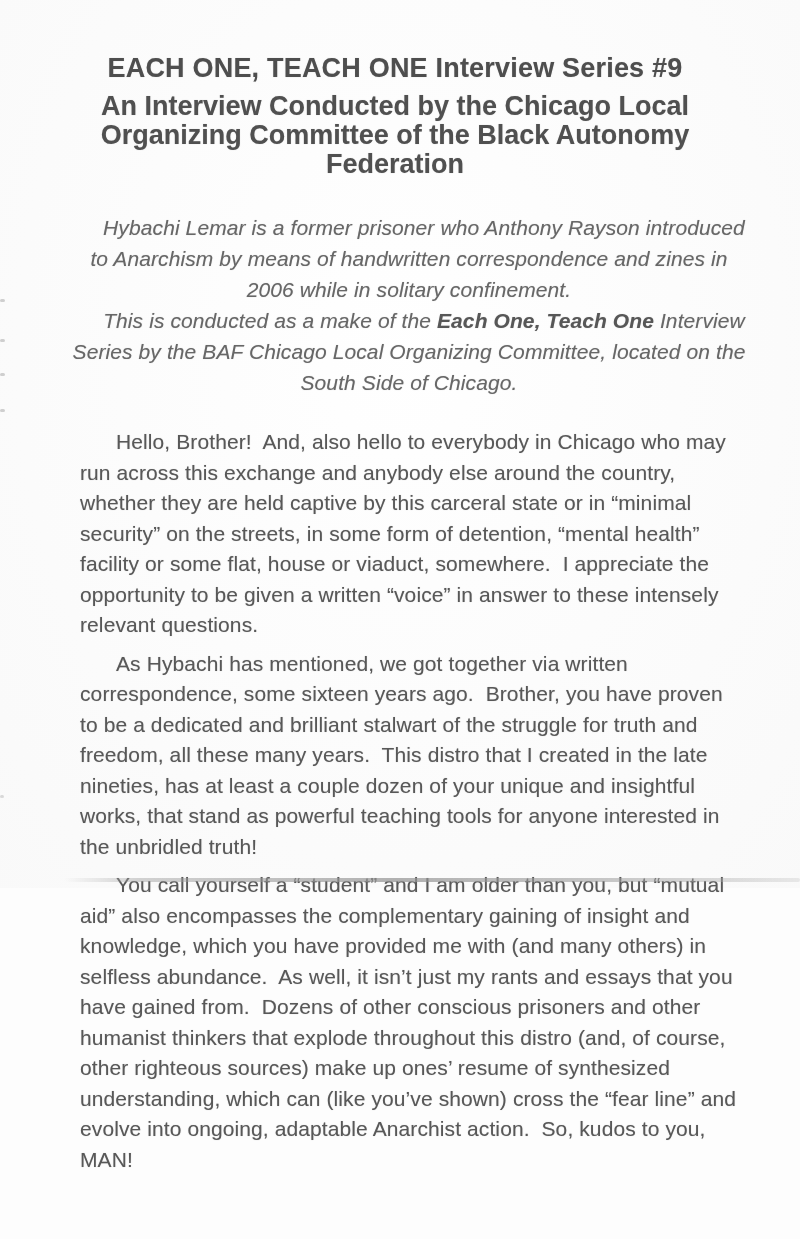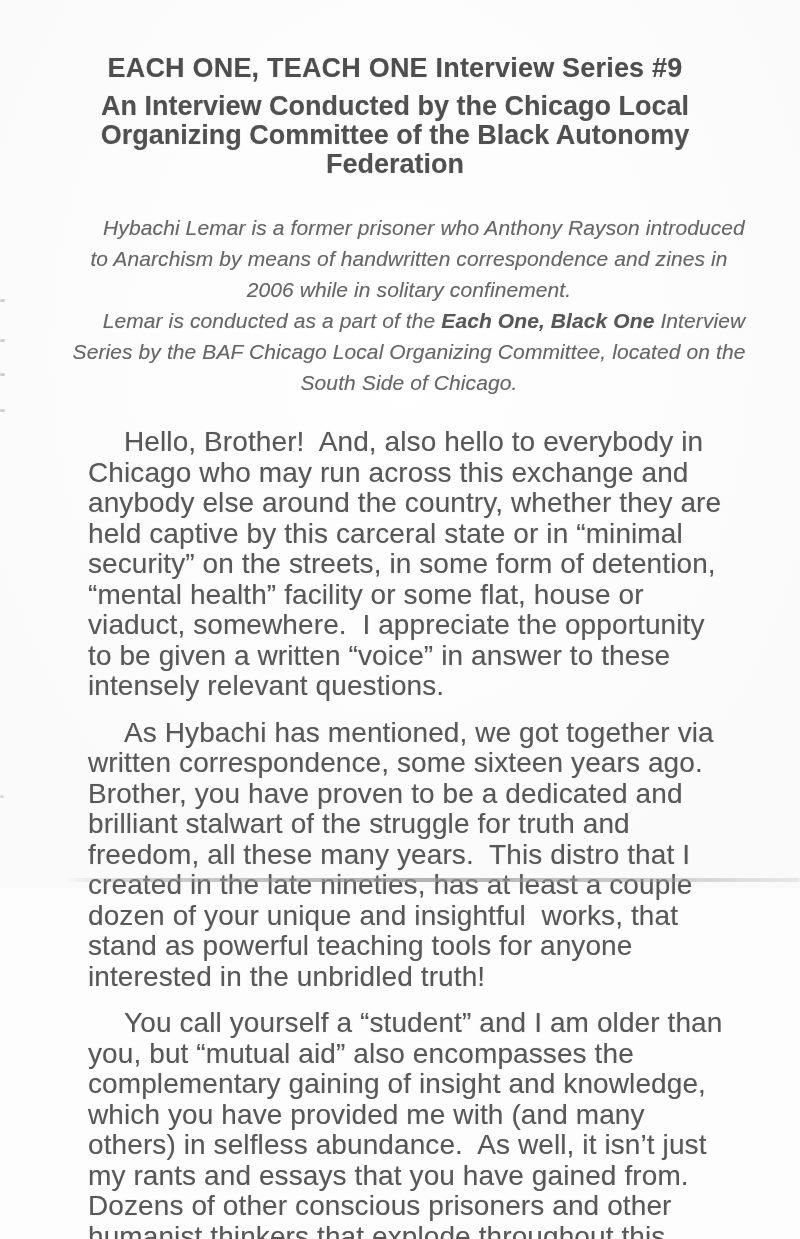--- a/index.html
+++ b/index.html
@@ -55,22 +55,22 @@
     white-space: pre-wrap;
     letter-spacing: 0.1px;
     text-shadow: 0 0 1px rgba(110,110,110,0.4);
   }
   .intro .bold-phrase { font-weight: 700; color: #575757; }
   .bodytext {
     margin-top: 29px;
     color: #585858;
   }
   .bodytext p {
-    margin: 16px;
-    font-size: 28px;
+    margin: 8px;
+    font-size: 21px;
     line-height: 30.5px;
     text-indent: 36px;
     white-space: pre-wrap;
     letter-spacing: 0.1px;
     text-shadow: 0 0 1px rgba(100,100,100,0.4);
   }
   .it { }
   
   .scan-edge {
     position: absolute;
@@ -108,21 +108,21 @@
 
 <div class="page">
 
   <div class="header">
     <h1 class="title">EACH ONE, TEACH ONE Interview Series #9</h1>
     <h2 class="subtitle">An Interview Conducted by the Chicago Local Organizing Committee of the Black Autonomy Federation</h2>
   </div>
 
   <div class="intro">
     <p>Hybachi Lemar is a former prisoner who Anthony Rayson introduced to Anarchism by means of handwritten correspondence and zines in 2006 while in solitary confinement.</p>
-    <p><span>Lemar is conducted as a part of the </span><span class="bold-phrase">Each One, Black One</span><span> Interview Series by the BAF Chicago Local Organizing Committee, located on the South Side of Chicago.</span></p>
+    <p><span>This is conducted as a make of the </span><span class="bold-phrase">Each One, Teach One</span><span> Interview Series by the BAF Chicago Local Organizing Committee, located on the South Side of Chicago.</span></p>
   </div>
 
   <div class="bodytext">
     <p>Hello, Brother!  And, also hello to everybody in Chicago who may run across this exchange and anybody else around the country, whether they are held captive by this carceral state or in “minimal security” on the streets, in some form of detention, “mental health” facility or some flat, house or viaduct, somewhere.  I appreciate the opportunity to be given a written “voice” in answer to these intensely relevant questions.</p>
     <p>As Hybachi has mentioned, we got together via written correspondence, some sixteen years ago.  Brother, you have proven to be a dedicated and brilliant stalwart of the struggle for truth and freedom, all these many years.  This distro that I created in the late nineties, has at least a couple dozen of your unique and insightful  works, that stand as powerful teaching tools for anyone interested in the unbridled truth!</p>
     <p><span>You call yourself a “student” and I am older than you, but “mutual aid” also encompasses the complementary gaining of insight and knowledge, which you have provided me with (and many others) in selfless abundance.  As well, it isn’t just my rants and essays that you have gained from.  Dozens of other conscious prisoners and other humanist thinkers that explode throughout this distro (and, of course, other righteous sources) make up ones’ resume of synthesized understanding, which can (like you’ve shown) cross the “fear line” and evolve into ongoing, adaptable Anarchist </span><span class="it">action</span><span>.  So, kudos to </span><span class="it">you</span><span>, MAN!</span></p>
   </div>
 
   <div class="scan-edge"></div>
   <div class="speck s1"></div>

